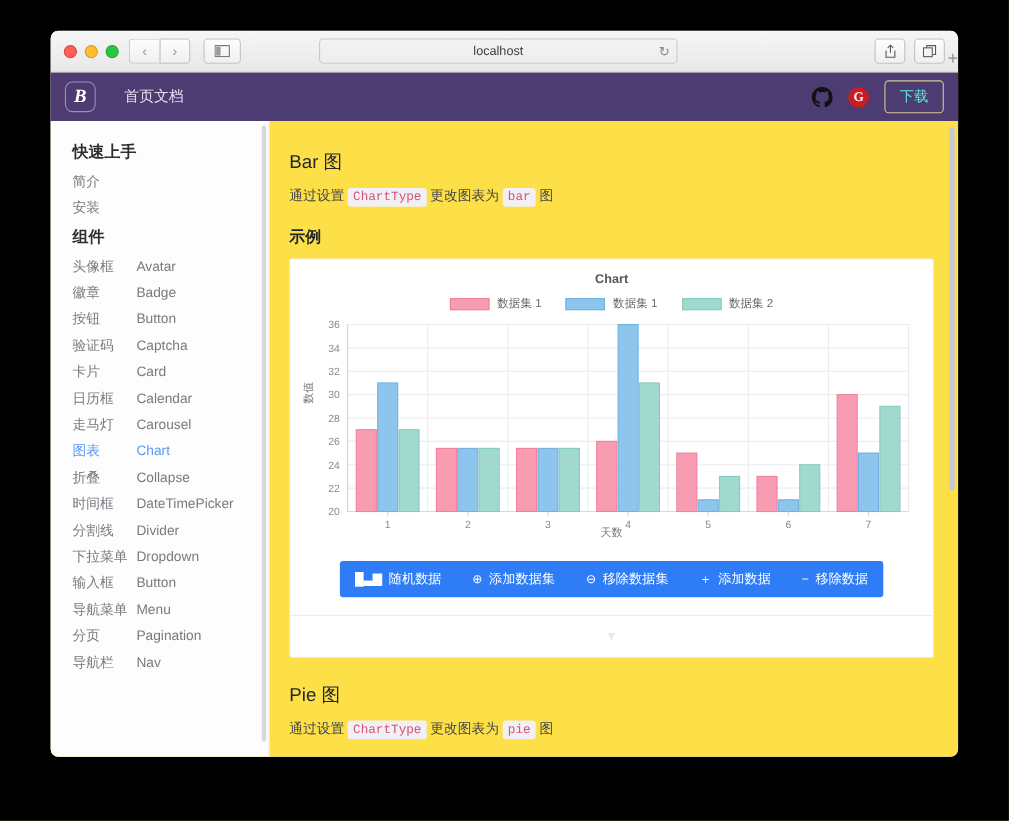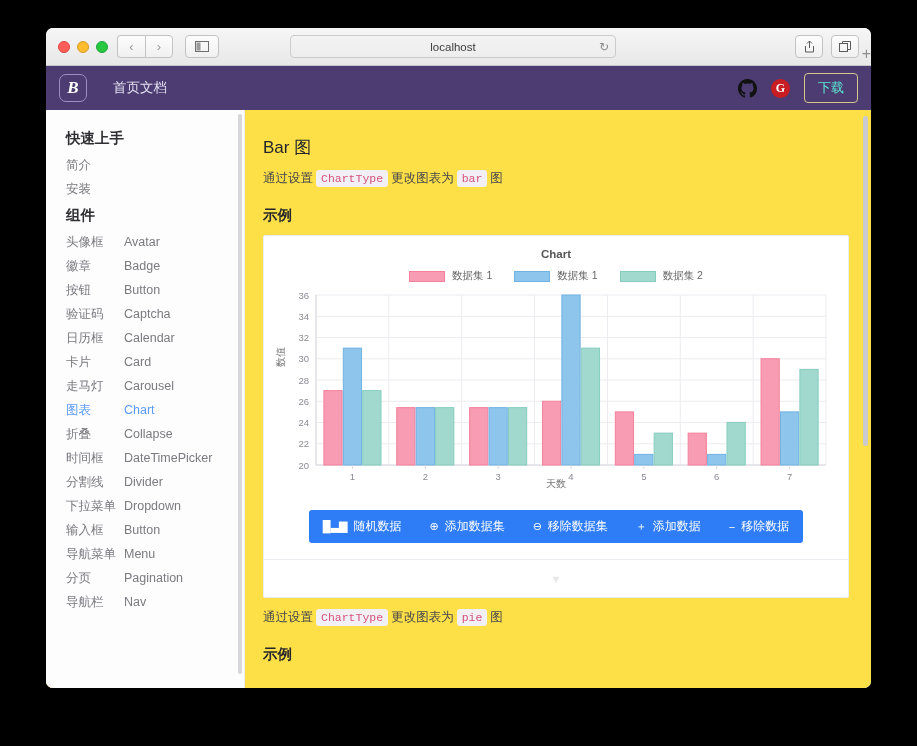--- a/index.html
+++ b/index.html
@@ -310,26 +310,26 @@
           </div>
           <div class="sb-item">
             <span class="cn">按钮</span>
             <span class="en">Button</span>
           </div>
           <div class="sb-item">
             <span class="cn">验证码</span>
             <span class="en">Captcha</span>
           </div>
           <div class="sb-item">
+            <span class="cn">卡片</span>
+            <span class="en">Card</span>
+          </div>
+          <div class="sb-item">
             <span class="cn">日历框</span>
             <span class="en">Calendar</span>
-          </div>
-          <div class="sb-item">
-            <span class="cn">卡片</span>
-            <span class="en">Card</span>
           </div>
           <div class="sb-item">
             <span class="cn">走马灯</span>
             <span class="en">Carousel</span>
           </div>
           <div class="sb-item active">
             <span class="cn">图表</span>
             <span class="en">Chart</span>
           </div>
           <div class="sb-item">
@@ -491,20 +491,21 @@
                 </div>
               </div>
           </div>
 
         </div>
         <div class="demo-footer">
           <span id="expand-chevron">▼</span>
         </div>
       </div>
 
+      <div class="h2" style="margin-top:22px;">Pie 图</div>
       <div class="para">
         <span>通过设置</span><span class="code-inline">ChartType</span><span>更改图表为</span><span class="code-inline">pie</span><span>图</span>
       </div>
       <div class="h3">示例</div>
 
       <div id="page-scrollbar"></div>
     </div>
   </div>
 </div>
 

